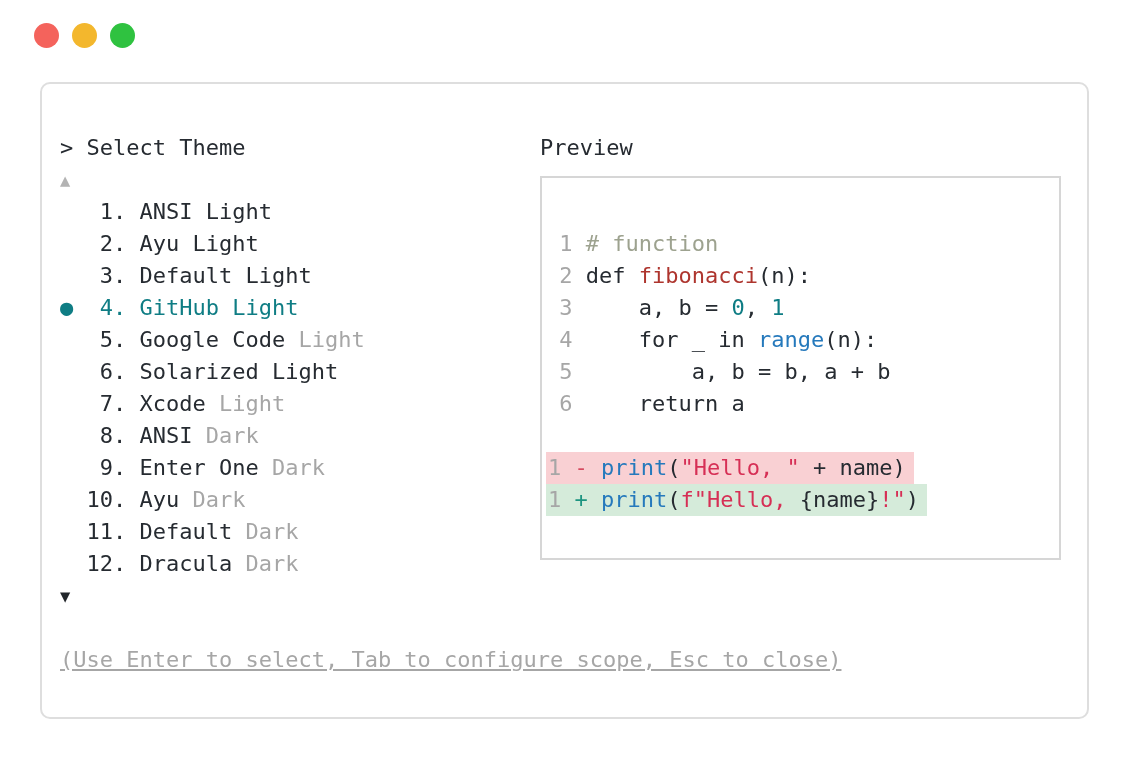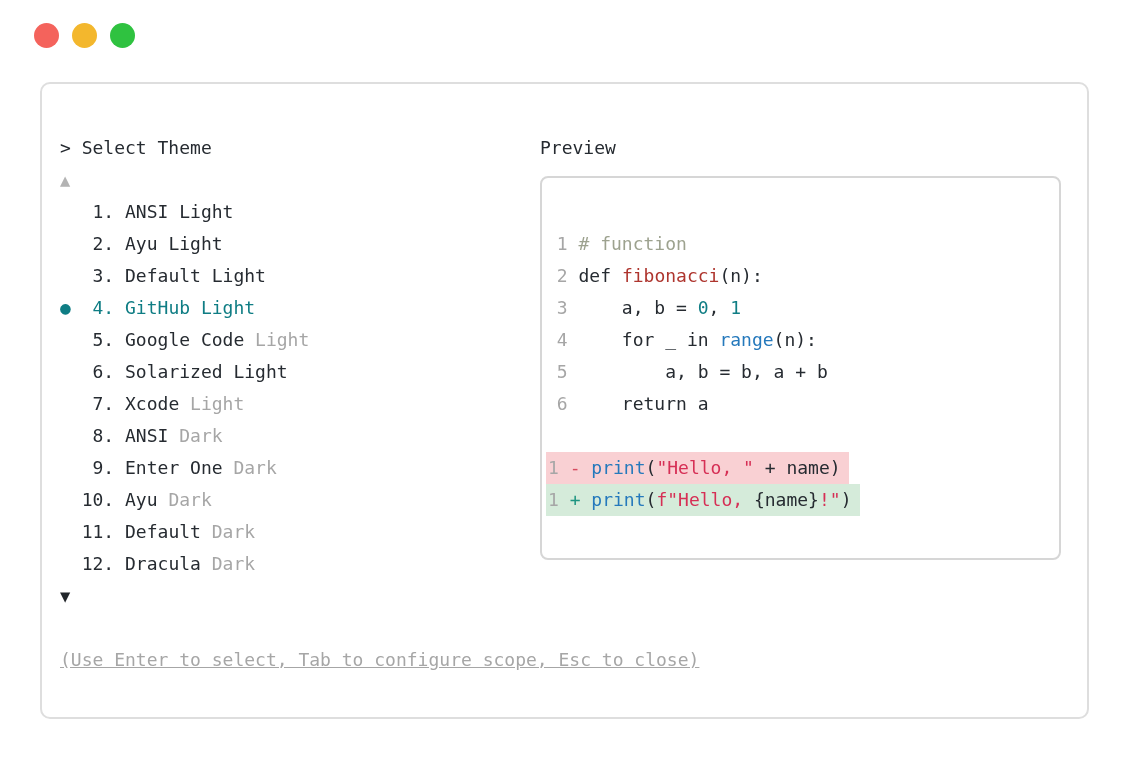--- a/index.html
+++ b/index.html
@@ -13,21 +13,21 @@
     --string-red:#d62f55;
     --diff-minus:#d64a5f;
     --diff-plus:#1d9480;
     --del-bg:#f9d0d3;
     --add-bg:#d5ebda;
     --panel-border:#dedede;
     --preview-border:#d6d6d6;
   }
   *{margin:0;padding:0;box-sizing:border-box;}
   html,body{width:1129px;height:757px;background:#ffffff;overflow:hidden;}
-  .mono{font-family:"DejaVu Sans Mono", monospace;font-size:18px;line-height:32px;white-space:pre;}
+  .mono{font-family:"DejaVu Sans Mono", monospace;font-size:22px;line-height:32px;white-space:pre;}
   .stage{position:relative;width:1129px;height:757px;background:#fff;}
 
   .traffic-lights{position:absolute;left:34px;top:23px;display:flex;gap:13px;}
   .dot{width:25px;height:25px;border-radius:50%;}
 
   .panel{position:absolute;left:40px;top:82px;width:1049px;height:637px;
          border:2px solid var(--panel-border);border-radius:10px;background:#fff;}
 
   .left-col{position:absolute;left:18px;top:48px;}
   .prompt{color:var(--text-dark);}
@@ -39,21 +39,21 @@
   .theme-row .suffix{color:var(--text-gray);text-align:center;}
   .theme-row.selected .num,
   .theme-row.selected .dotsep,
   .theme-row.selected .name,
   .theme-row.selected .suffix{color:var(--teal);}
   .help-text{margin-top:32px;color:var(--text-gray);text-decoration:underline;}
 
   .right-col{position:absolute;left:498px;top:48px;}
   .preview-label{color:var(--text-dark);}
   .preview-box{margin-top:12px;width:521px;height:384px;border:2px solid var(--preview-border);
-               border-radius:8px;background:#fff;padding:50px 8px 0 4px;overflow:hidden;}
+               border-radius:0;background:#fff;padding:50px 8px 0 4px;overflow:hidden;}
   .code-row{color:var(--text-dark);}
   .code-row .lnum{display:inline-block;width:2ch;text-align:right;color:var(--text-gray);}
   .diff-bg{display:inline-block;padding:0 8px 0 2px;}
   .diff-bg .lnum1{display:inline-block;width:1ch;color:var(--text-gray);}
   .del .diff-bg{background:var(--del-bg);}
   .add .diff-bg{background:var(--add-bg);}
   .sign-del{color:var(--diff-minus);}
   .sign-add{color:var(--diff-plus);}
 
   .tk-code{color:var(--text-dark);}

